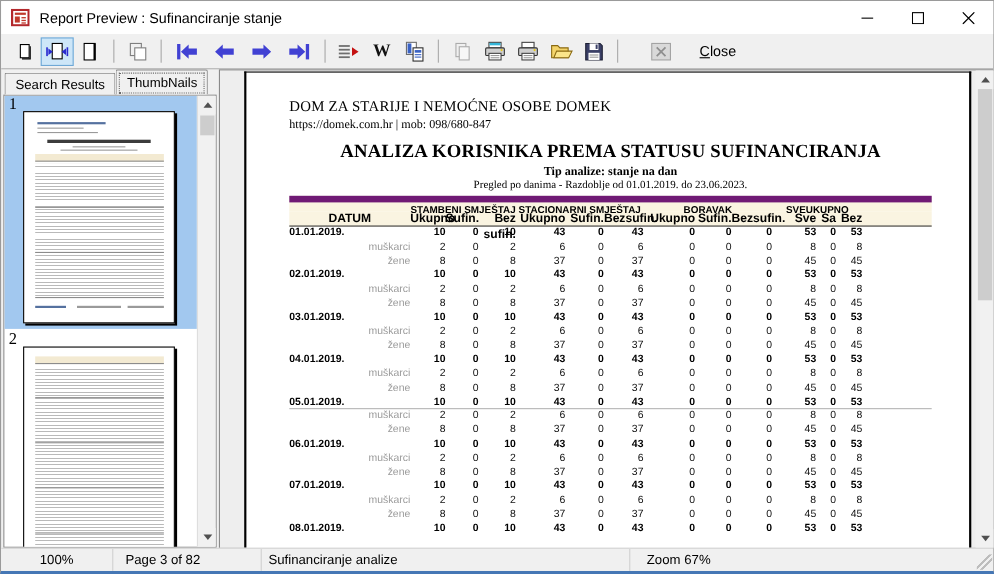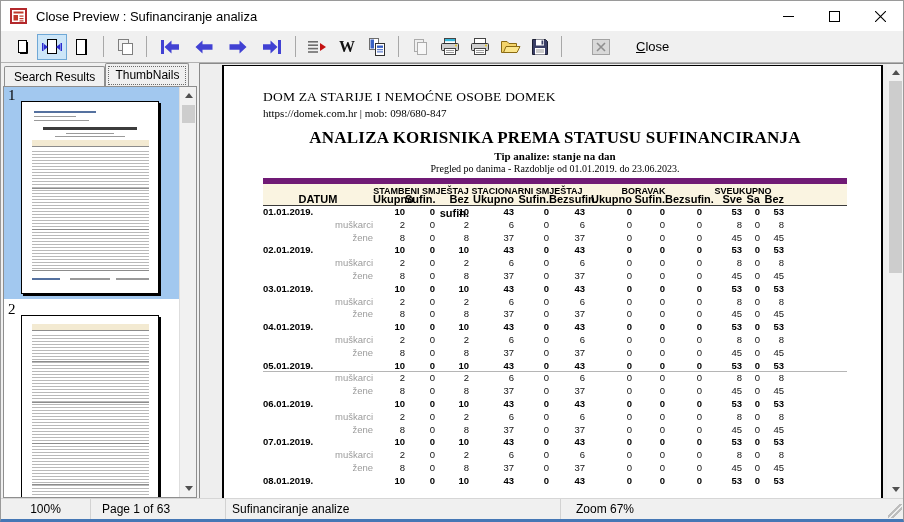--- a/index.html
+++ b/index.html
@@ -89,21 +89,21 @@
   .dcell { font-size:9.5px; text-align:right; flex:none; color:#111; }
   .dlabel { flex:none; font-size:9.5px; }
   .drow.date .dcell, .drow.date .dlabel { font-weight:bold; color:#000; }
   .drow.gender .dlabel { color:#9b9b9b; text-align:right; }
   .fill { flex:1 1 auto; }
 
   
   .statusbar { position:absolute; left:0; right:0; bottom:0; height:21px; background:#f0f0f0;
                border-top:1px solid #d6d6d6; display:flex; align-items:center; font-size:12px; color:#000; }
   .sb-panel { height:100%; display:flex; align-items:center; border-right:1px solid #d2d2d2; }
-  .sb-1 { width:90px; justify-content:center; }
+  .sb-1 { width:102px; justify-content:center; }
   .sb-2 { width:135px; padding-left:11px; }
   .sb-3 { width:335px; padding-left:6px; }
   .sb-4 { flex:1; padding-left:15px; border-right:none; }
   .resize-grip { position:absolute; right:1px; bottom:1px; width:14px; height:14px;
                  background:
                   linear-gradient(135deg, transparent 0 8px, #bdbdbd 8px 10px, transparent 10px 12px, #bdbdbd 12px 14px, transparent 14px); }
 </style>
 </head>
 <body>
 
@@ -111,21 +111,21 @@
 
   <div class="titlebar">
     <svg class="app-icon" viewBox="0 0 17 16">
       <rect x="1" y="1" width="15" height="14" fill="#fff" stroke="#b3282c" stroke-width="2"></rect>
       <rect x="3.5" y="3.5" width="10" height="2" fill="#c0392b"></rect>
       <rect x="3.5" y="7" width="4.5" height="5.5" fill="#c0392b"></rect>
       <rect x="9.5" y="7.5" width="4" height="1.2" fill="#c0392b"></rect>
       <rect x="9.5" y="10" width="4" height="1.2" fill="#c0392b"></rect>
       <rect x="9.5" y="12.3" width="4" height="1.2" fill="#c0392b"></rect>
     </svg>
-    <div class="title-text">Close Preview : Sufinanciranje analiza</div>
+    <div class="title-text">Report Preview : Sufinanciranje stanje</div>
     <div class="win-btns">
       <button class="win-btn">
         <svg width="11" height="11" viewBox="0 0 11 11">
             <rect x="0" y="5" width="11" height="1" fill="#000"></rect>
           </svg>
       </button>
       <button class="win-btn">
         <svg width="11" height="11" viewBox="0 0 11 11">
             <rect x="0.5" y="0.5" width="10" height="10" fill="none" stroke="#000"></rect>
           </svg>
@@ -720,19 +720,19 @@
         </button>
       <div class="sb-thumb" style="top:17px; height:192px;"></div>
       <button class="sb-btn sb-down">
           <span class="tri-down"></span>
         </button>
     </div>
   </div>
 
   <div class="statusbar">
     <div class="sb-panel sb-1">100%</div>
-    <div class="sb-panel sb-2">Page 1 of 63</div>
+    <div class="sb-panel sb-2">Page 3 of 82</div>
     <div class="sb-panel sb-3">Sufinanciranje analize</div>
     <div class="sb-panel sb-4">Zoom 67%</div>
     <div class="resize-grip"></div>
   </div>
 
 </div>
 
 </body></html>

